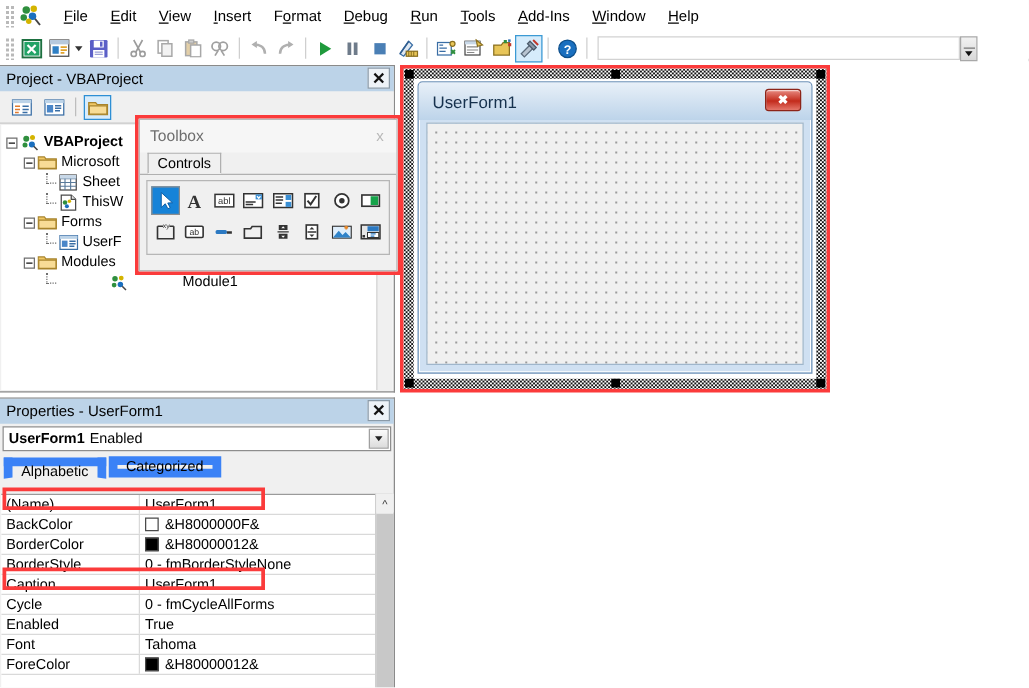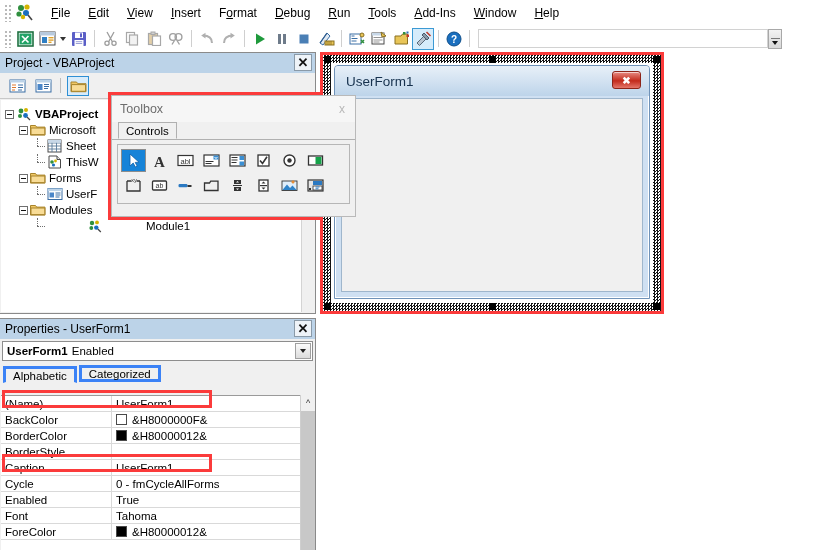--- a/index.html
+++ b/index.html
@@ -97,21 +97,21 @@
      border-left:1px solid #d4d4d4;}
   .pe-scroll-thumb{position:absolute;left:1px;top:1px;width:11px;height:60px;
      background:#c9c9c9;}
 
   
   #toolbox-outline {
     position:absolute; left:108px; top:92px; width:213px; height:128px;
     border:3px solid #fb3b3b; z-index:40;
   }
   #toolbox {
-    position:absolute; left:111px; top:95px; width:245px; height:122px;
+    position:absolute; left:111px; top:95px; width:207px; height:122px;
     background:#f0f0f0; border:1px solid #b9b9b9; z-index:41;
   }
   .tbx-title{height:26px;display:flex;align-items:center;padding-left:8px;
     font-size:12.5px;color:#6d6d6d;background:#f6f6f6;position:relative;}
   .tbx-x{position:absolute;right:4px;top:4px;width:18px;height:17px;display:flex;
     align-items:center;justify-content:center;color:#b8b8b8;font-size:12px;}
   .tbx-tabstrip{height:18px;padding-left:6px;display:flex;align-items:flex-end;
     border-bottom:1px solid #b0b0b0;background:#f0f0f0;}
   .tbx-tab{height:17px;padding:0 7px;background:#f0f0f0;border:1px solid #b0b0b0;
     border-bottom:1px solid #f0f0f0;font-size:11.5px;display:flex;align-items:center;text-align:center;}
@@ -151,21 +151,21 @@
   #props-panel{left:0;top:318px;width:316px;height:232px;border-left:none;border-bottom:none;}
   .prop-combo{height:20px;margin:2px 2px 0 2px;background:#fff;border:1px solid #8d8d8d;
     display:flex;align-items:center;padding-left:4px;font-size:11.5px;position:relative;}
   .prop-combo-btn{position:absolute;right:1px;top:1px;width:16px;height:16px;
     background:linear-gradient(#fbfbfb,#dcdcdc);border:1px solid #a0a0a0;
     display:flex;align-items:center;justify-content:center;}
   .prop-combo-btn::after{content:"";border-left:3.5px solid transparent;
     border-right:3.5px solid transparent;border-top:4px solid #222;}
   .prop-tabs{height:18px;margin:3px 0 0 3px;display:flex;align-items:flex-end;}
   .prop-tab{height:17px;padding:0 7px;font-size:11.5px;display:flex;align-items:center;
-    border:3px solid #3b82f6;background:#f0f0f0;margin-right:2px;}
+    border:7px solid #3b82f6;background:#f0f0f0;margin-right:2px;}
   .prop-tab.active{background:#f0f0f0;border-bottom:1px solid #f0f0f0;position:relative;top:1px;}
   .prop-grid{position:absolute;left:1px;right:1px;top:76px;bottom:0px;background:#fff;
     border-top:1px solid #9a9a9a;overflow:hidden;}
   .prow{display:flex;height:16px;border-bottom:1px solid #d9d9d9;font-size:11.5px;}
   .pname{width:111px;padding-left:4px;border-right:1px solid #d9d9d9;
     display:flex;align-items:center;overflow:hidden;white-space:nowrap;}
   .pval{flex:1;padding-left:4px;display:flex;align-items:center;gap:5px;
     overflow:hidden;white-space:nowrap;}
   .swatch{width:11px;height:11px;border:1px solid #4a4a4a;flex:none;}
   .prop-scroll{position:absolute;right:1px;top:76px;width:14px;bottom:0;background:#f0f0f0;
@@ -666,20 +666,23 @@
           </div>
           <div class="prow">
             <div class="pname">BorderColor</div>
             <div class="pval">
               <span class="swatch" style="background: rgb(0, 0, 0);"></span>
               <span>&amp;H80000012&amp;</span>
             </div>
           </div>
           <div class="prow">
             <div class="pname">BorderStyle</div>
+            <div class="pval">
+              <span>0 - fmBorderStyleNone</span>
+            </div>
           </div>
           <div class="prow">
             <div class="pname">Caption</div>
             <div class="pval">
               <span>UserForm1</span>
             </div>
           </div>
           <div class="prow">
             <div class="pname">Cycle</div>
             <div class="pval">

